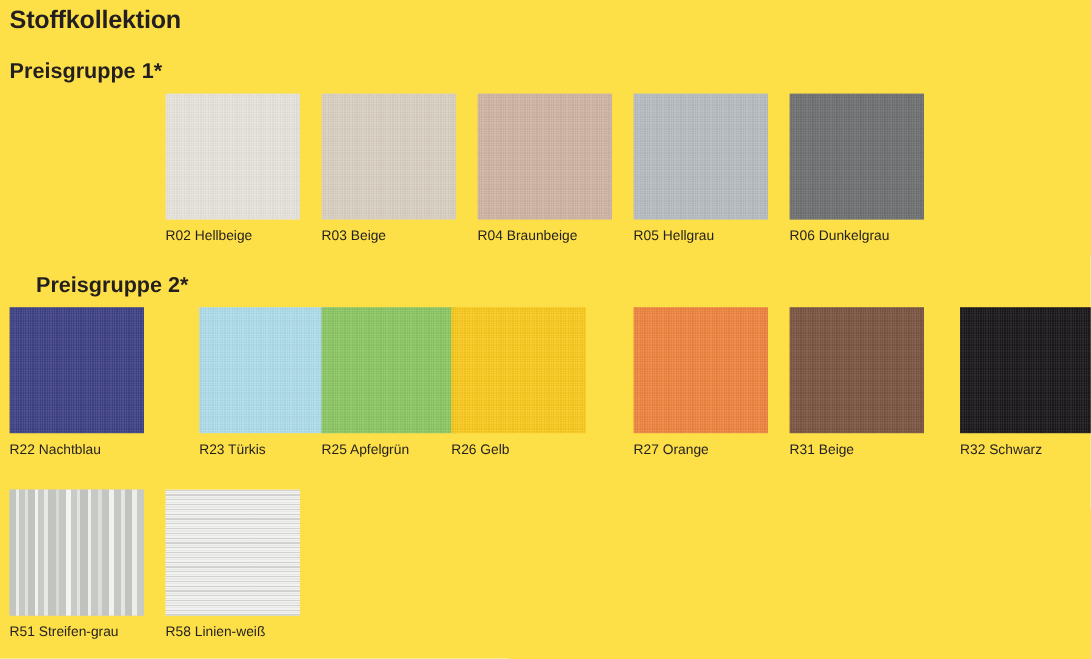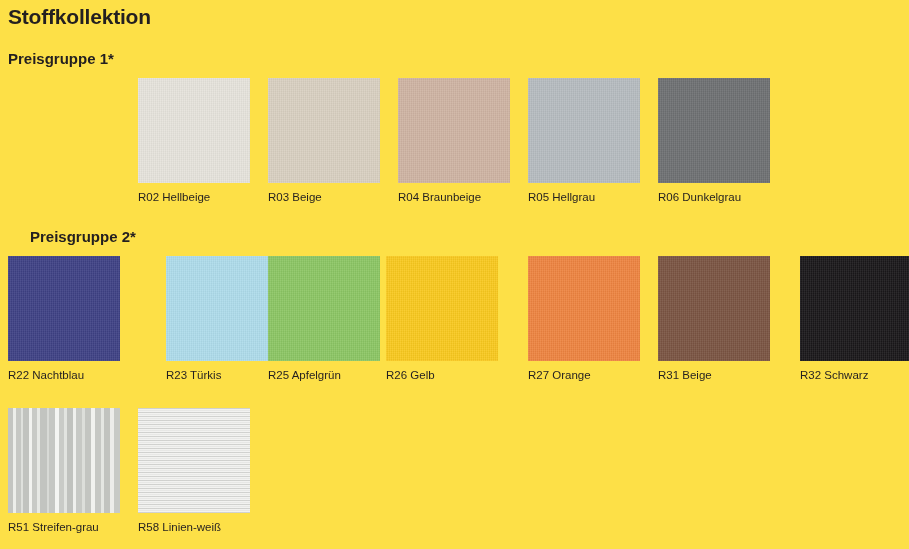--- a/index.html
+++ b/index.html
@@ -28,21 +28,21 @@
     font-size: 21px;
     font-weight: bold;
     letter-spacing: -0.2px;
     color: #231f20;
     line-height: 26px;
     white-space: nowrap;
   }
   .group-heading {
     position: absolute;
     left: 8px;
-    font-size: 15px;
+    font-size: 18px;
     font-weight: bold;
     color: #231f20;
     line-height: 18px;
     white-space: nowrap;
   }
   .swatch-row {
     position: absolute;
     left: 8px;
   }
   .swatch-cell {
@@ -169,21 +169,21 @@
           <span class="swatch-label">R22 Nachtblau</span>
         </div>
         <div class="swatch-cell" style="left: 130px; padding-left: 28px;">
           <div class="swatch-chip grain" style="background-color: rgb(174, 220, 235);"></div>
           <span class="swatch-label">R23 Türkis</span>
         </div>
         <div class="swatch-cell" style="left: 260px;">
           <div class="swatch-chip grain" style="background-color: rgb(140, 198, 100);"></div>
           <span class="swatch-label">R25 Apfelgrün</span>
         </div>
-        <div class="swatch-cell" style="left: 378px;">
+        <div class="swatch-cell" style="left: 368px;">
           <div class="swatch-chip grain" style="background-color: rgb(249, 201, 30);"></div>
           <span class="swatch-label">R26 Gelb</span>
         </div>
         <div class="swatch-cell" style="left: 520px;">
           <div class="swatch-chip grain" style="background-color: rgb(238, 132, 64);"></div>
           <span class="swatch-label">R27 Orange</span>
         </div>
         <div class="swatch-cell" style="left: 650px;">
           <div class="swatch-chip grain" style="background-color: rgb(122, 84, 66);"></div>
           <span class="swatch-label">R31 Beige</span>

